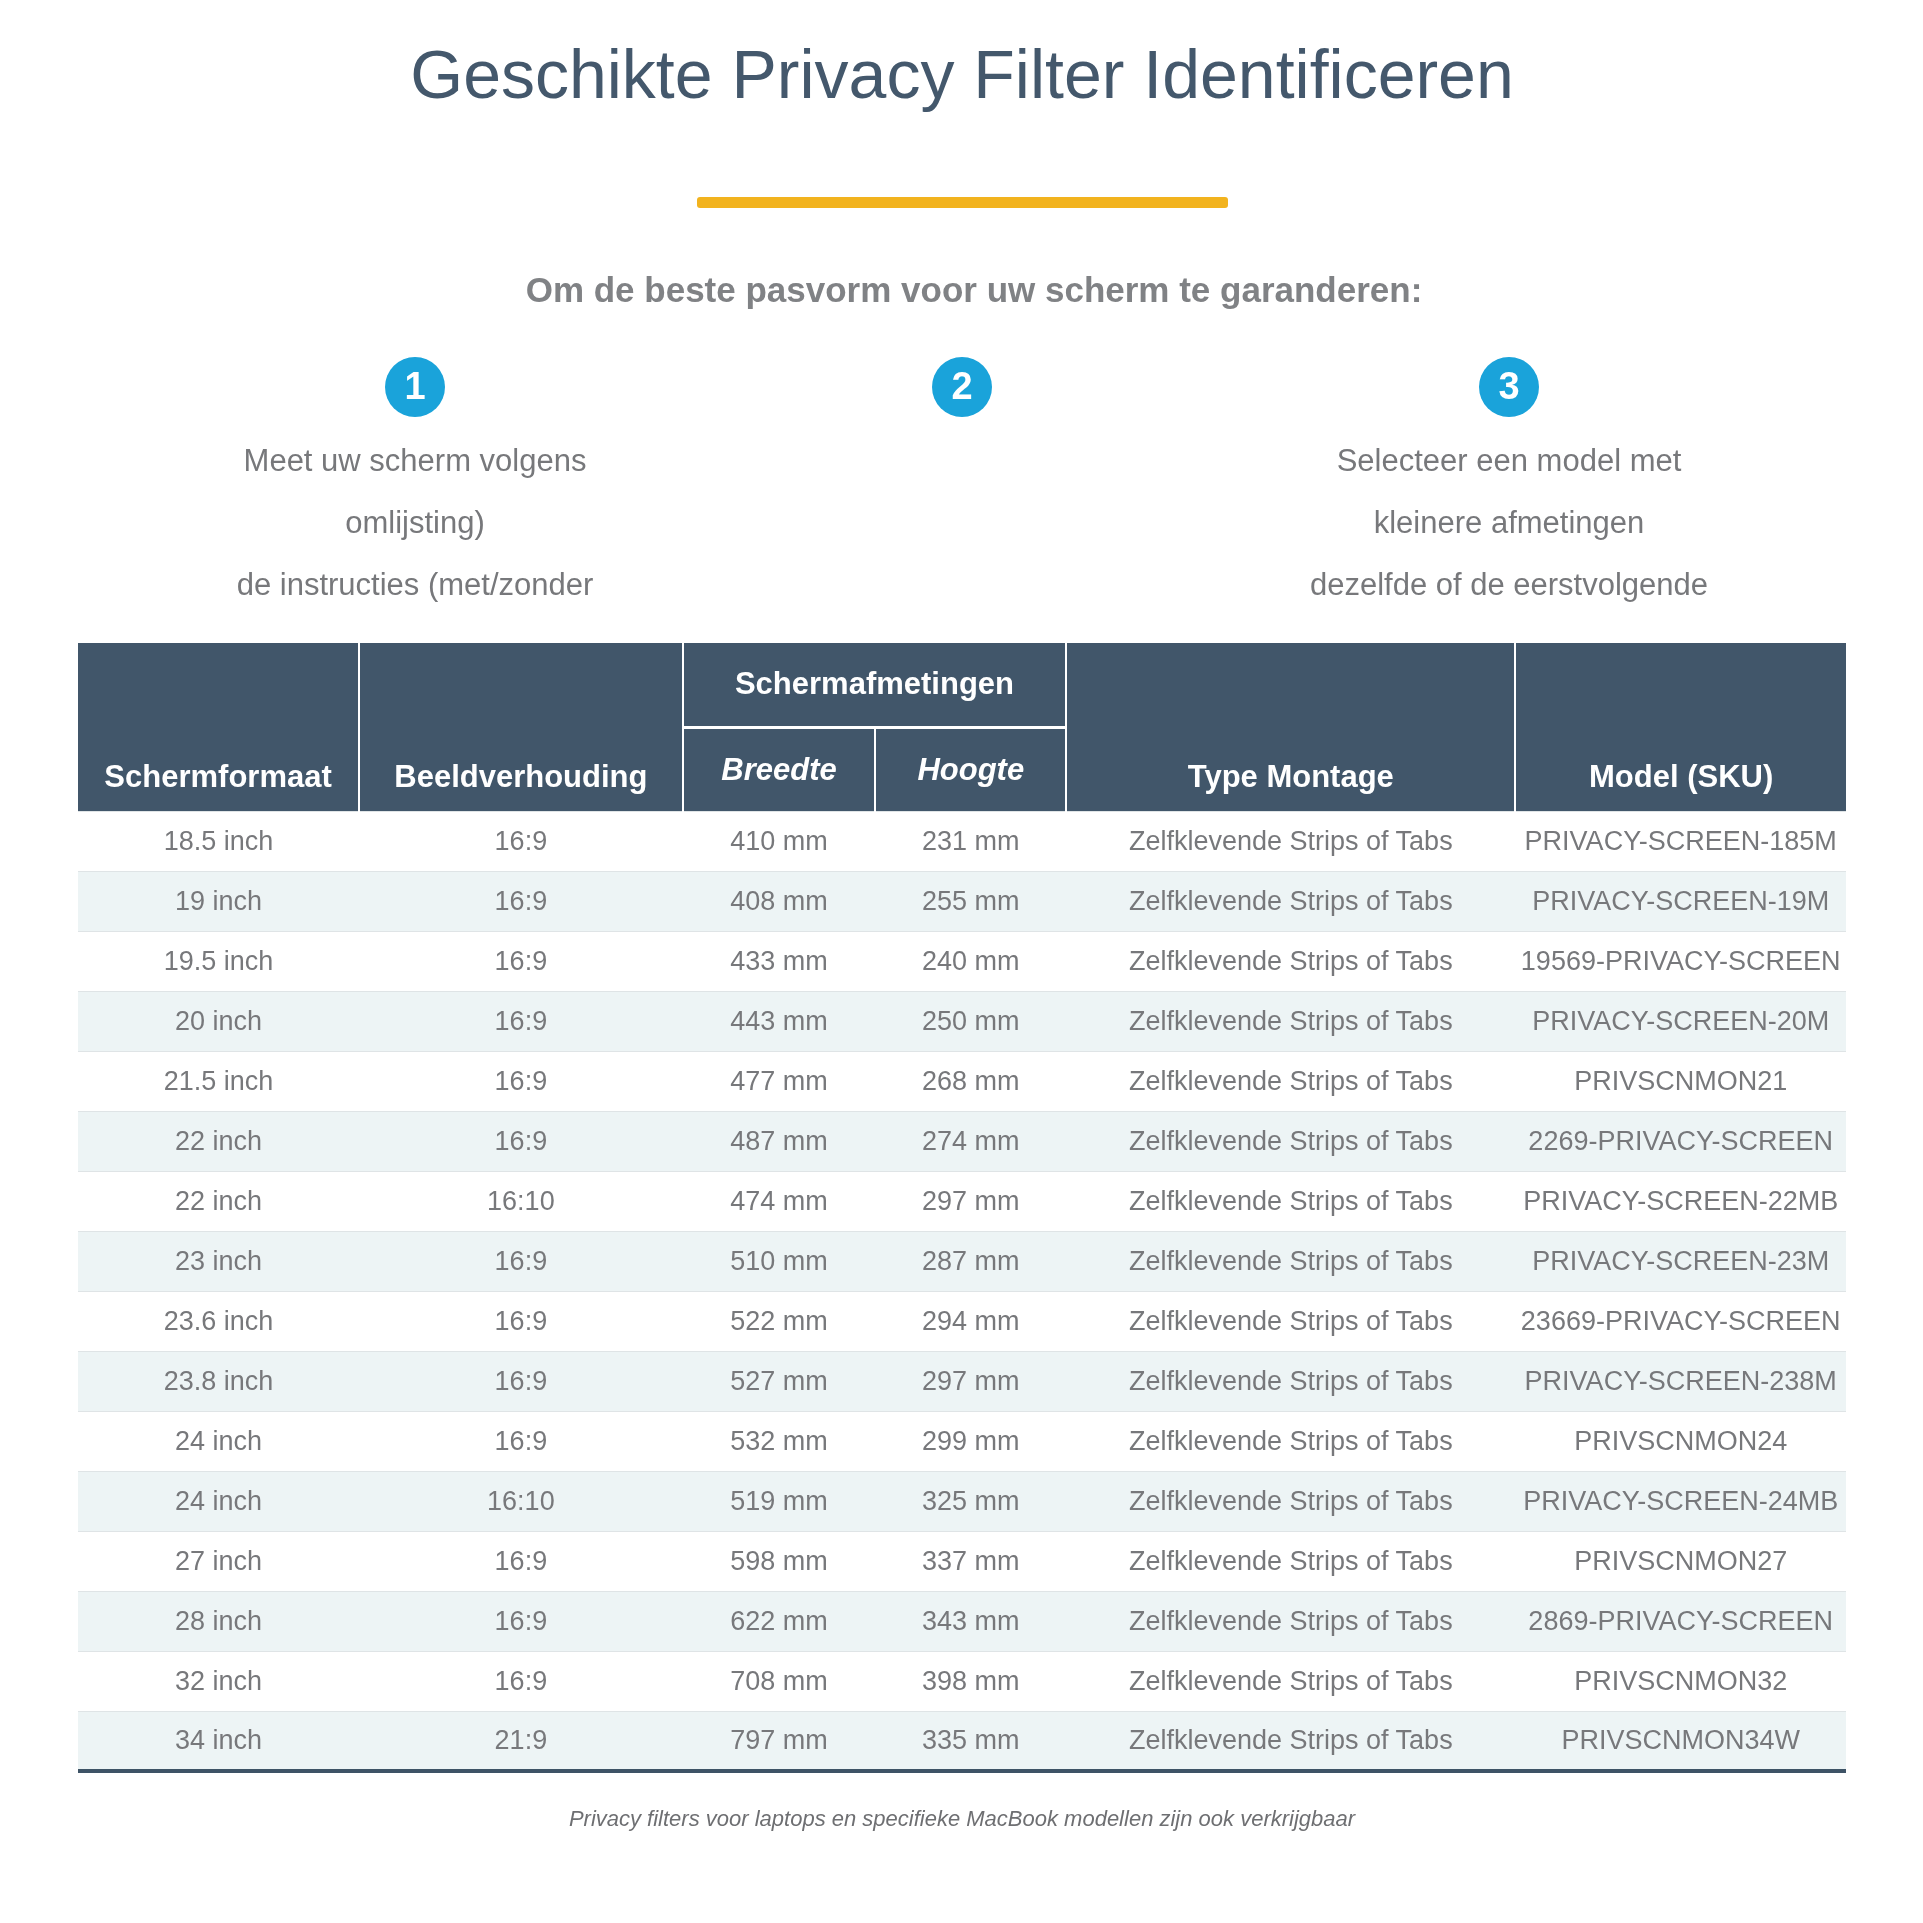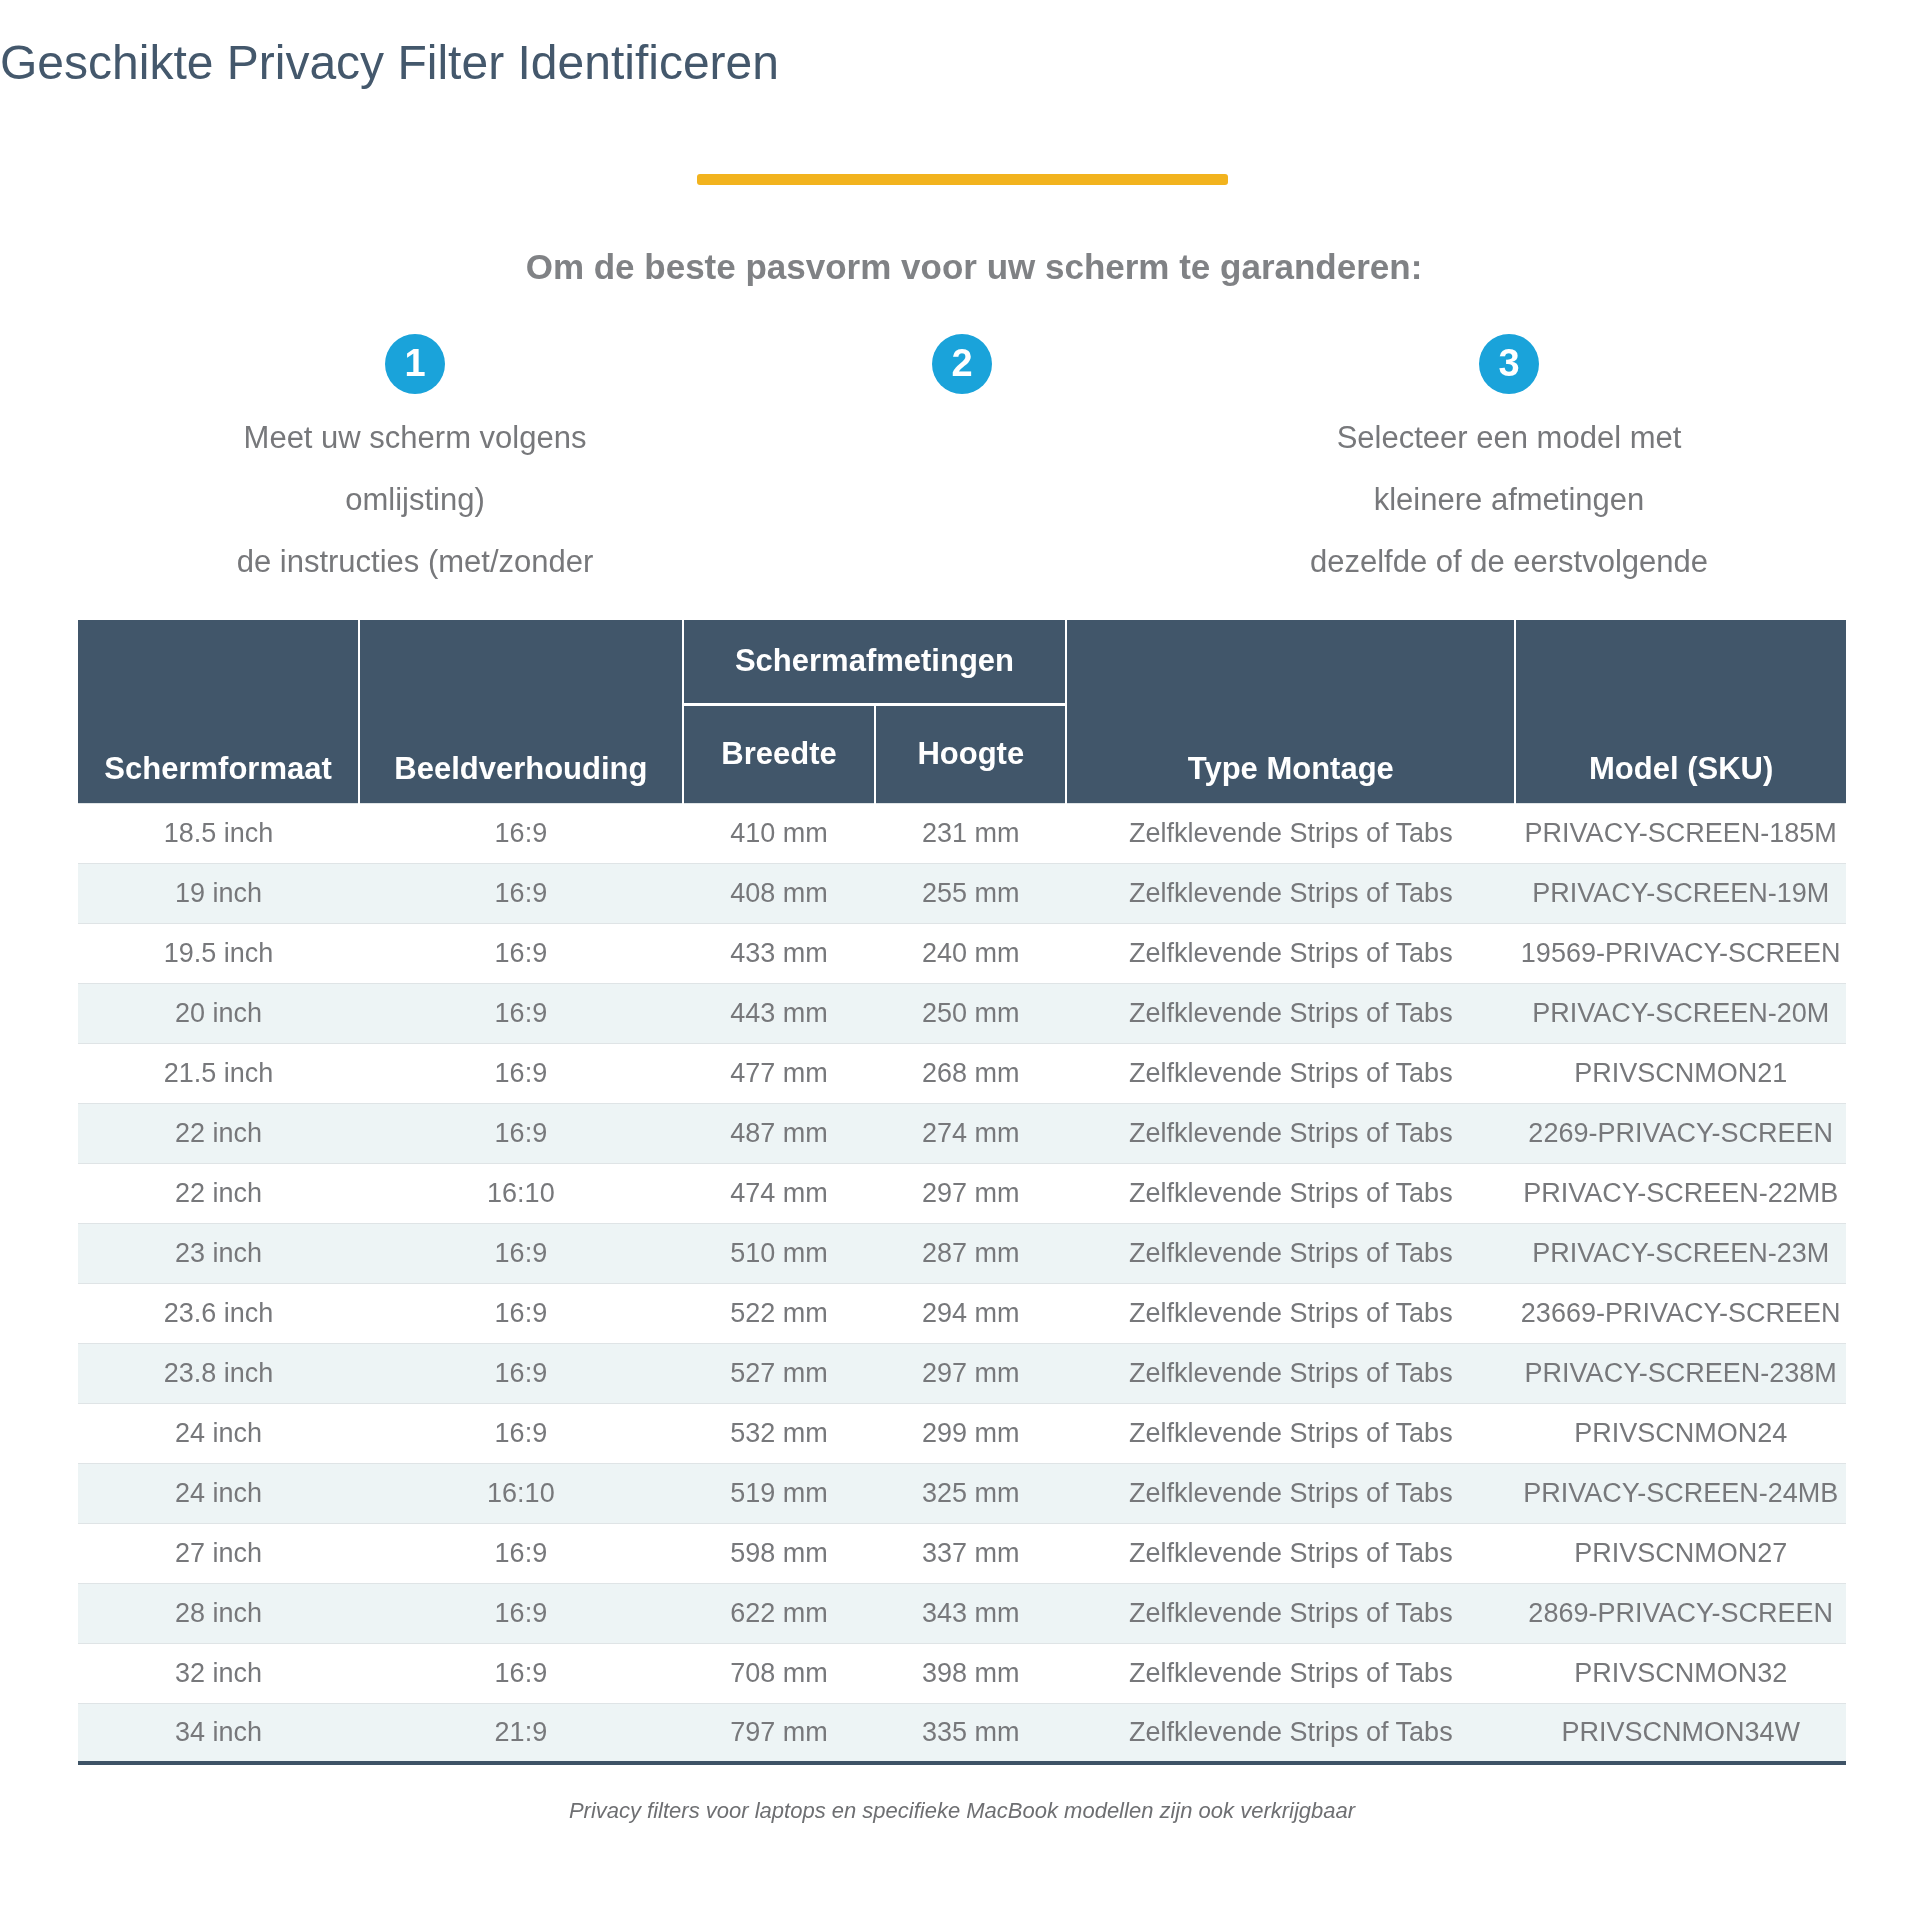--- a/index.html
+++ b/index.html
@@ -5,21 +5,22 @@
   * { margin: 0; padding: 0; box-sizing: border-box; }
   body { background: #ffffff; font-family: "Liberation Sans", "DejaVu Sans", sans-serif; }
   .page {
     position: relative;
     width: 1924px; height: 1924px;
     background: #ffffff;
     overflow: hidden;
   }
   .title {
     margin-top: 35px;
-    font-size: 48px;
+    text-align: center;
+    font-size: 68px;
     font-weight: 300;
     line-height: 1.15;
     color: #44586c;
     letter-spacing: 0px;
   }
   .divider {
     width: 531px; height: 10.5px;
     margin: 84px auto 0;
     background: #f2b31e;
     border-radius: 3px;
@@ -62,21 +63,21 @@
     table-layout: fixed;
   }
   thead th {
     background: #41566a;
     color: #ffffff;
     font-weight: bold;
     font-size: 31px;
     text-align: center;
   }
   tr.head-top th { height: 84px; }
-  tr.head-sub th { height: 99px; vertical-align: middle; }
+  tr.head-sub th { height: 84px; vertical-align: middle; font-style: italic; }
   th.span-rows { vertical-align: bottom; padding-bottom: 16px; }
   th.sep { border-left: 2.3px solid #ffffff; }
   th.group-head { border-bottom: 3.8px solid #ffffff; vertical-align: middle; }
   tbody td {
     height: 60px;
     text-align: center;
     vertical-align: middle;
     font-size: 27px;
     color: #77787b;
     border-top: 1.5px solid #dfe4e6;

